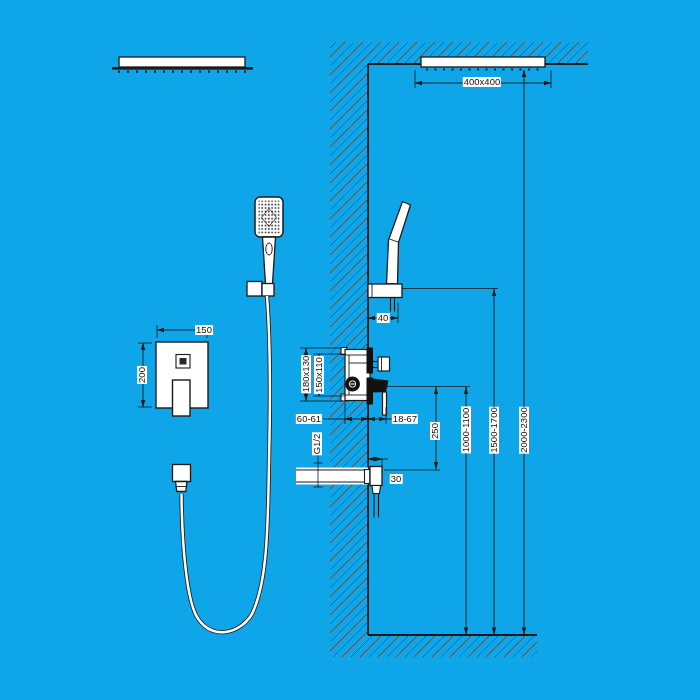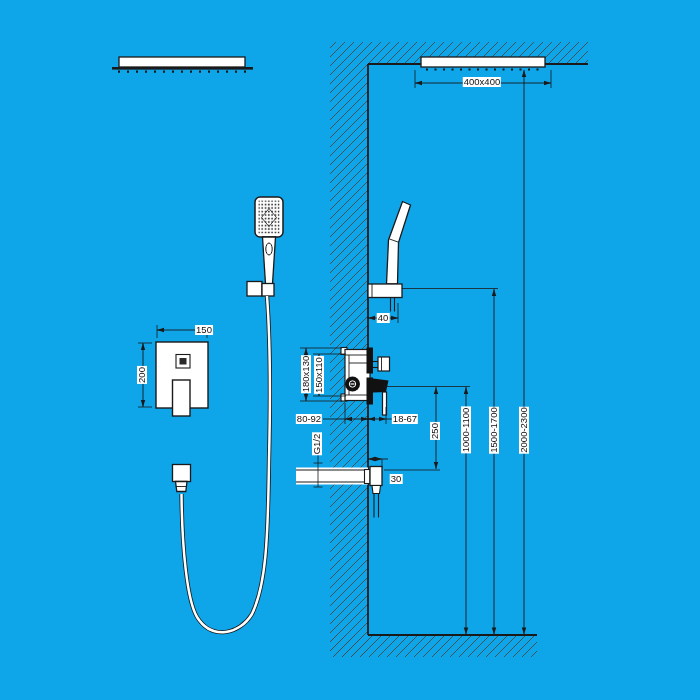--- a/index.html
+++ b/index.html
@@ -186,21 +186,21 @@
     <polygon points="368,459 375,456.8 375,461.2"></polygon>
     <polygon points="382,459 375,456.8 375,461.2"></polygon>
   </g>
 </svg>
 
 <span class="label" style="left:482px;top:82px;">400x400</span>
 <span class="label" style="left:184px;top:330px;margin-left:20px;">150</span>
 <span class="label v" style="left:142px;top:375px;">200</span>
 <span class="label v" style="left:306px;top:374px;">180x130</span>
 <span class="label v" style="left:319px;top:375px;">150x110</span>
-<span class="label" style="left:309px;top:419px;">80-92</span>
+<span class="label" style="left:309px;top:419px;">60-61</span>
 <span class="label" style="left:405px;top:419px;">18-67</span>
 <span class="label v" style="left:317px;top:444px;">G1/2</span>
 <span class="label" style="left:396px;top:459px;margin-top:20px;">30</span>
 <span class="label v" style="left:435px;top:431px;">250</span>
 <span class="label" style="left:383px;top:318px;">40</span>
 <span class="label v" style="left:466px;top:430px;">1000-1100</span>
 <span class="label v" style="left:494px;top:430px;">1500-1700</span>
 <span class="label v" style="left:524px;top:430px;">2000-2300</span>
 </div>
 

